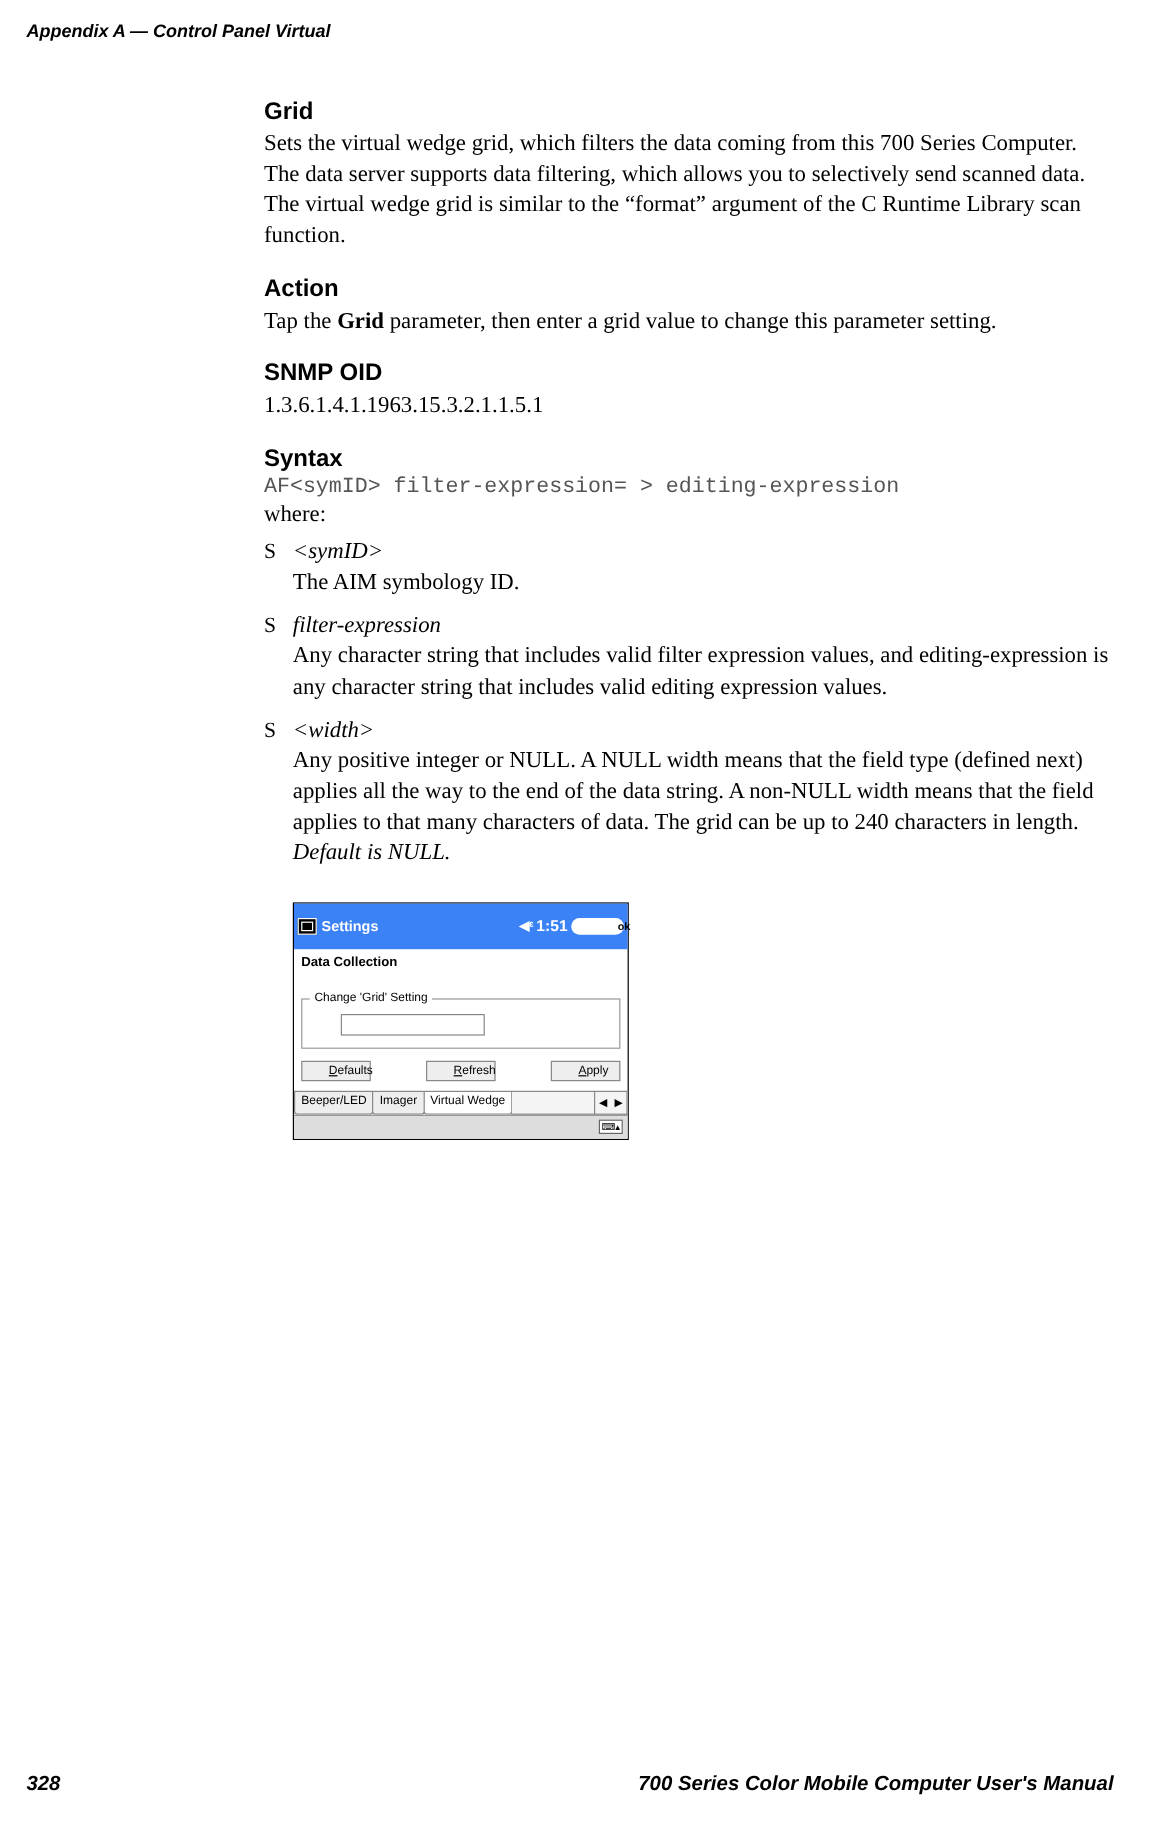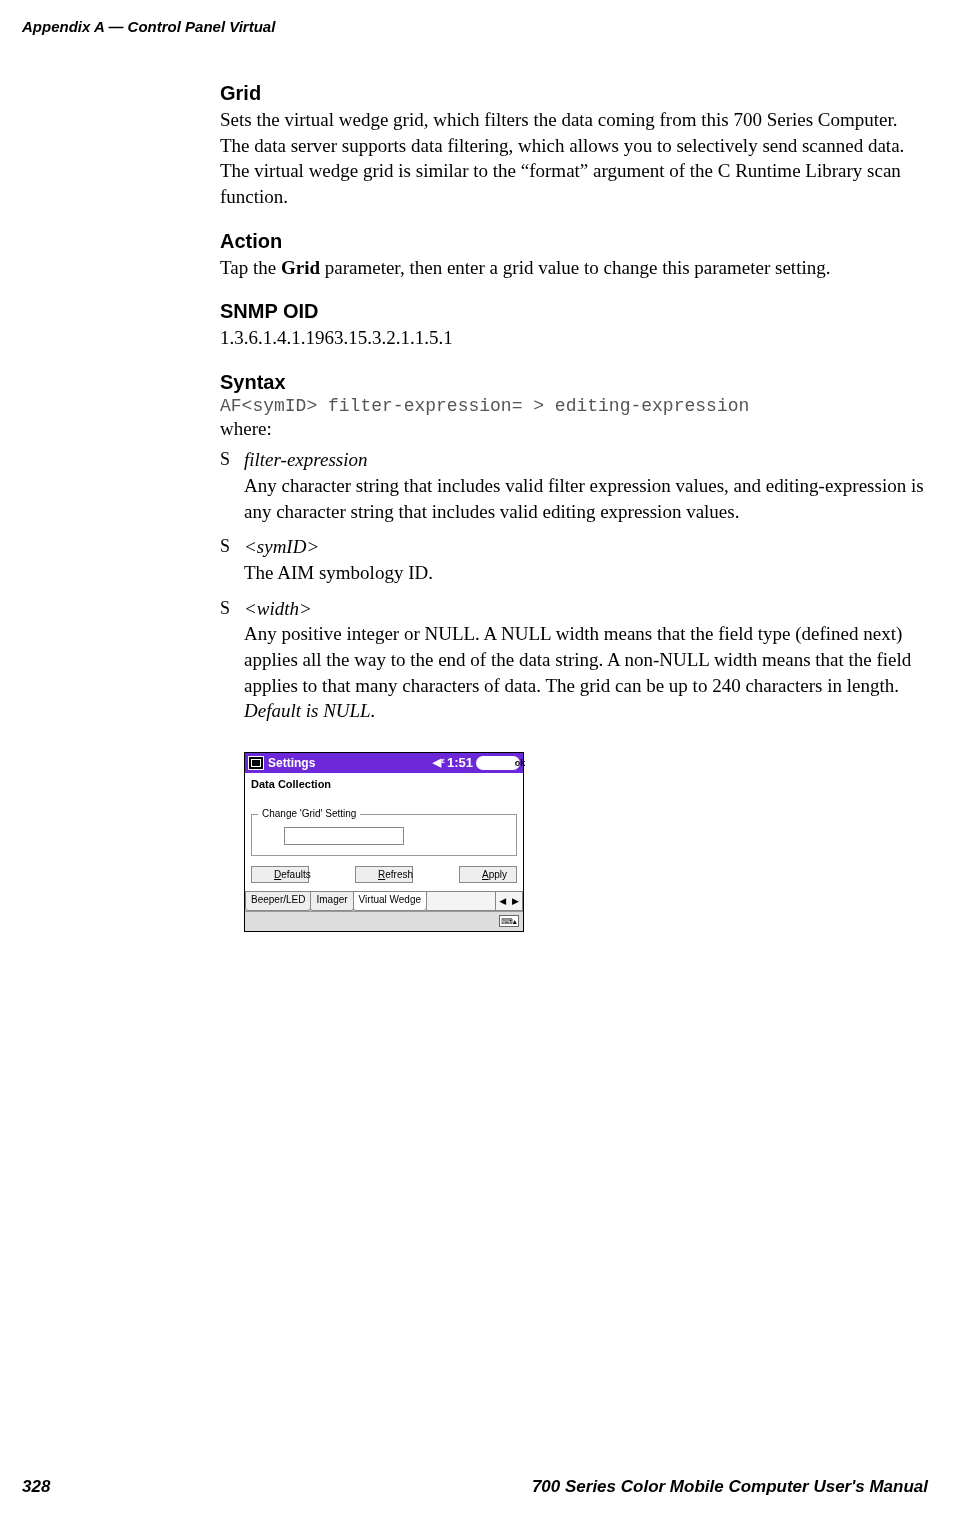--- a/index.html
+++ b/index.html
@@ -80,23 +80,23 @@
     .device-screenshot {
       margin-top: 28px;
       margin-left: 24px;
       width: 280px;
       border: 1px solid #000;
       background: white;
       font-family: Tahoma, Arial, sans-serif;
       font-size: 11px;
     }
     .titlebar {
-      background: #6d28d9;
+      background: #3b82f6;
       color: #fff;
-      height: 20px;
+      height: 38px;
       display: flex;
       align-items: center;
       padding: 0 3px;
       font-weight: bold;
       font-size: 12px;
     }
     .titlebar-icon {
       width: 16px;
       height: 14px;
       border: 1px solid #fff;
@@ -301,26 +301,26 @@
 
   <h3 class="section-heading">SNMP OID</h3>
   <p class="body-text">1.3.6.1.4.1.1963.15.3.2.1.1.5.1</p>
 
   <h3 class="section-heading">Syntax</h3>
   <p class="code-text">AF&lt;symID&gt; filter-expression= &gt; editing-expression</p>
   <p class="body-text">where:</p>
 
   <ul class="bullet-list">
     <li>
+      <span class="italic">&lt;symID&gt;</span><br>
+      <span>The AIM symbology ID.</span>
+    </li>
+    <li>
       <span class="italic">filter-expression</span><br>
       <span>Any character string that includes valid filter expression values, and editing-expression is any character string that includes valid editing expression values.</span>
-    </li>
-    <li>
-      <span class="italic">&lt;symID&gt;</span><br>
-      <span>The AIM symbology ID.</span>
     </li>
     <li>
       <span class="italic">&lt;width&gt;</span><br>
       <span>Any positive integer or NULL. A NULL width means that the field type (defined next) applies all the way to the end of the data string. A non-NULL width means that the field applies to that many characters of data. The grid can be up to 240 characters in length. </span><span class="italic">Default is NULL.</span>
     </li>
   </ul>
 
   <div class="device-screenshot">
     <div class="titlebar">
       <div class="titlebar-icon"></div>

